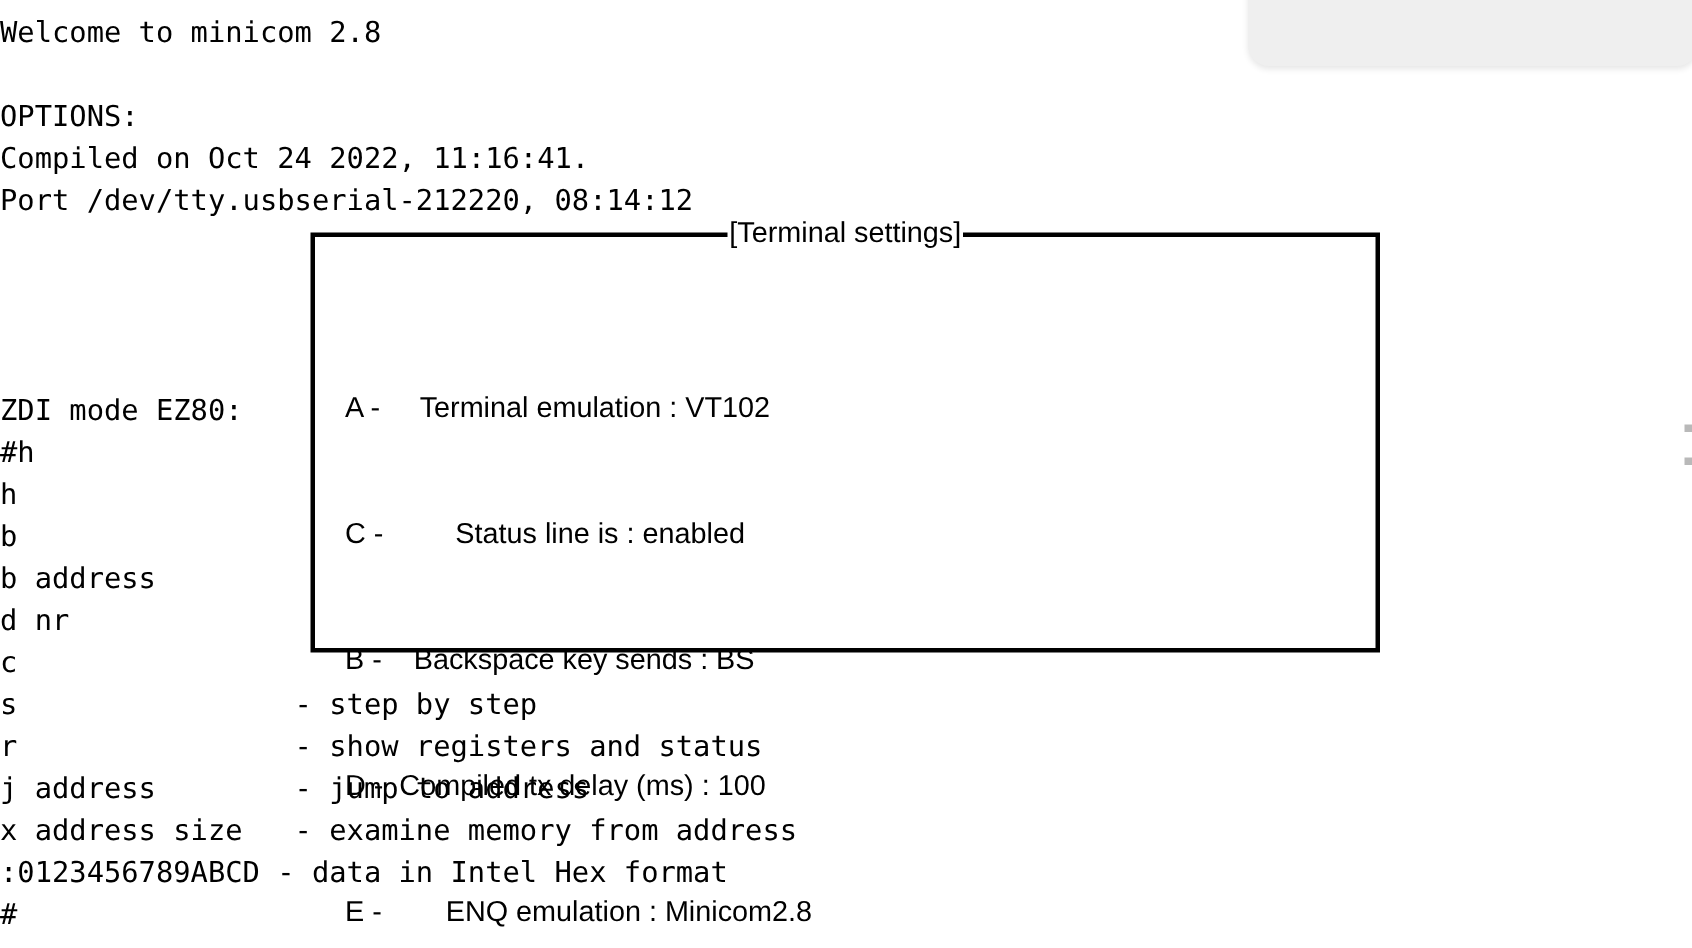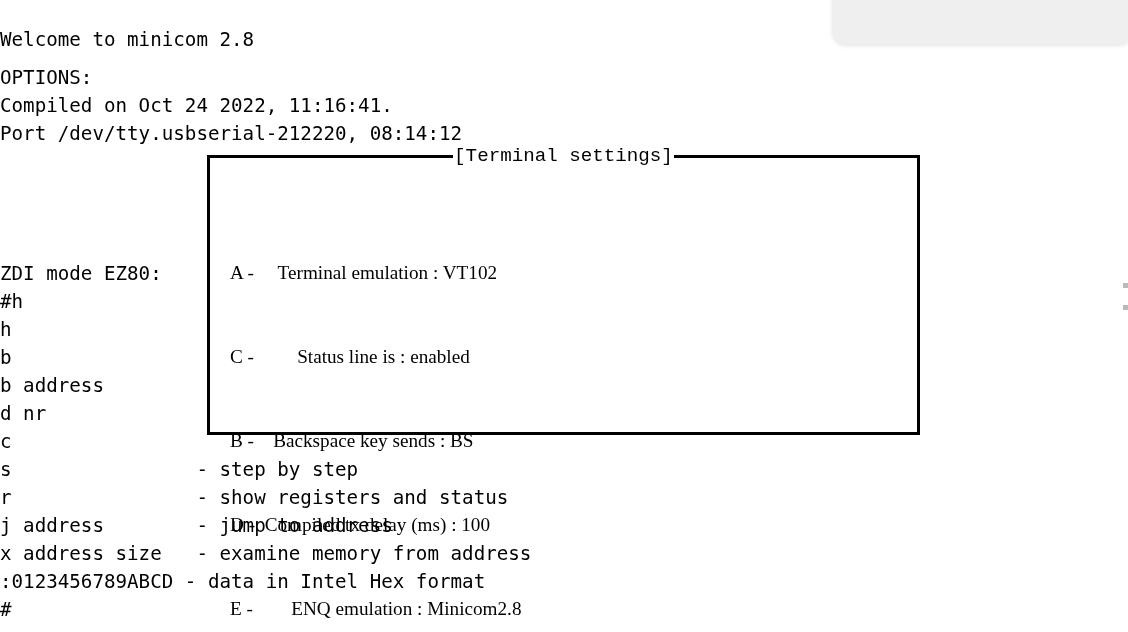--- a/index.html
+++ b/index.html
@@ -57,41 +57,41 @@
     left: 0;
     top: -16px;
     width: 100%;
     text-align: center;
     pointer-events: none;
   }
   #dialog-title {
     display: inline-block;
     background: #ffffff;
     padding: 0 1px;
-    font-family: Liberation Mono, monospace;
+    font-family: Liberation Sans, sans-serif;
     font-size: 19.2px;
     line-height: 28px;
     color: #000000;
     white-space: pre;
   }
   #dialog-body {
     position: absolute;
     left: 20px;
     top: 45px;
     font-family: "DejaVu Sans Mono", "Liberation Mono", monospace;
     font-size: 19.2px;
     line-height: 28px;
     color: #000000;
     white-space: pre;
   }
   .dlg-row {
     white-space: pre;
     height: 28px;
     line-height: 28px;
-    font-family: Liberation Serif, serif;
+    font-family: Liberation Sans, sans-serif;
     font-size: 19.2px;
   }
 
   
   #toast-panel {
     position: absolute;
     right: -4px;
     top: -56px;
     width: 300px;
     height: 100px;
@@ -116,21 +116,21 @@
     right: 0px;
     width: 5px;
     height: 5px;
     background: #b9b9b9;
   }
 </style>
 </head>
 <body>
 
 <div id="terminal">
-  <div class="tline" style="top:26px">Welcome to minicom 2.8</div>
+  <div class="tline" style="top:8px">Welcome to minicom 2.8</div>
   <div class="tline" style="top:36px"></div>
   <div class="tline" style="top:64px">OPTIONS:</div>
   <div class="tline" style="top:92px">Compiled on Oct 24 2022, 11:16:41.</div>
   <div class="tline" style="top:120px">Port /dev/tty.usbserial-212220, 08:14:12</div>
   <div class="tline" style="top:148px"></div>
   <div class="tline" style="top:204px"></div>
   <div class="tline" style="top:232px"></div>
   <div class="tline" style="top:260px">ZDI mode EZ80:</div>
   <div class="tline" style="top:288px">#h</div>
   <div class="tline" style="top:316px">h</div>

